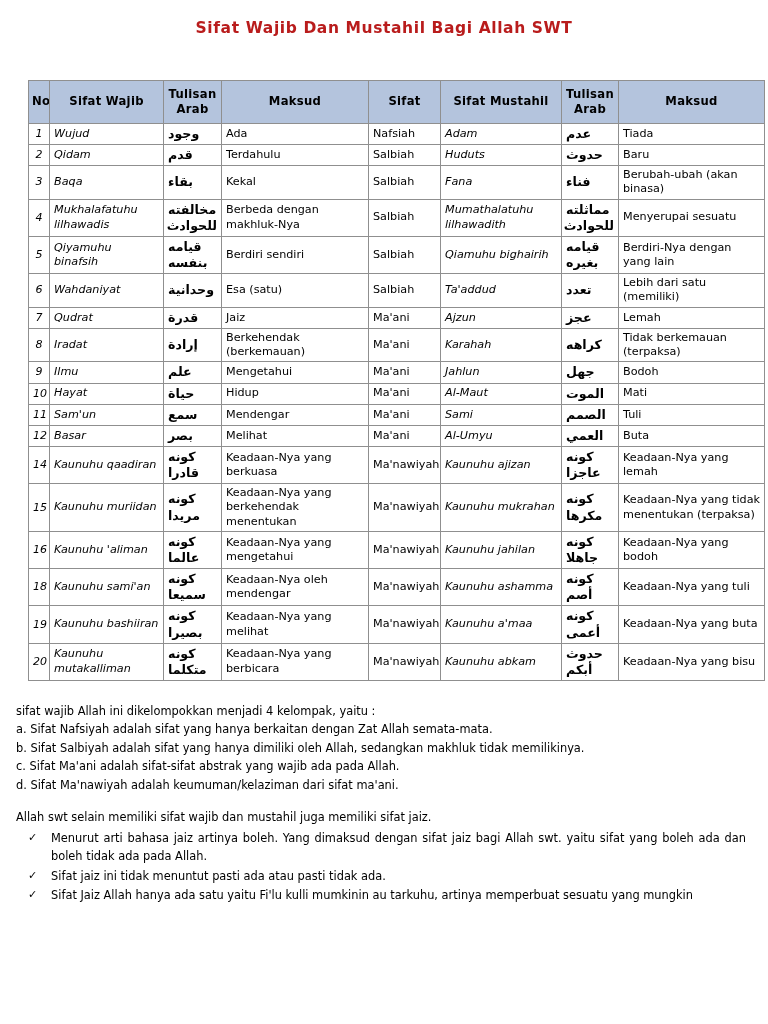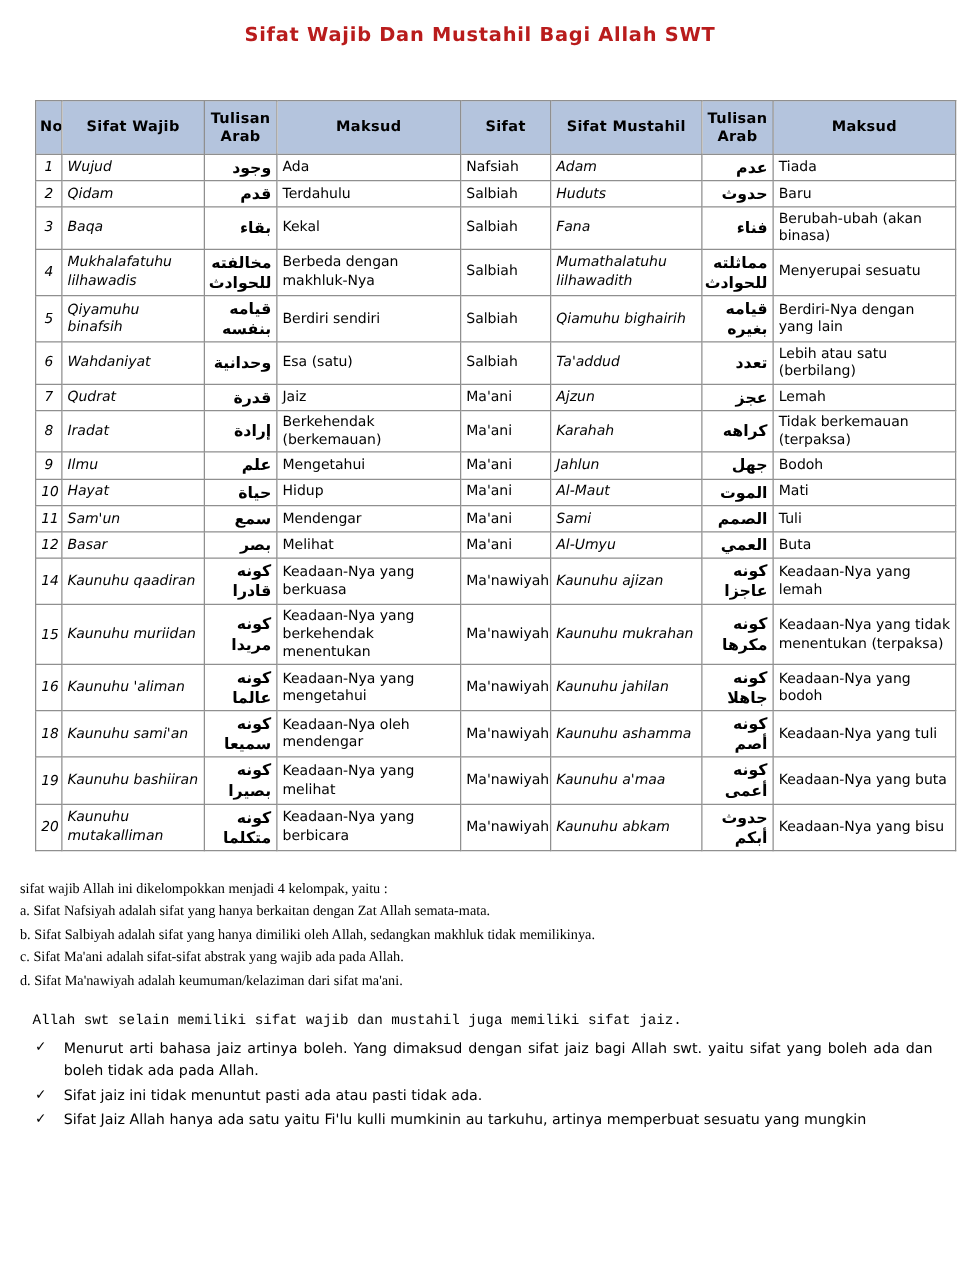--- a/index.html
+++ b/index.html
@@ -79,21 +79,21 @@
     font-style: italic;
     font-size: 11px;
     padding-left: 1px;
     padding-right: 1px;
   }
   td.name {
     font-style: italic;
     padding-left: 5px;
   }
   td.arab {
-    text-align: right;
+    text-align: left;
     font-weight: bold;
     font-size: 12.6px;
     direction: rtl;
     font-family: "DejaVu Sans", sans-serif;
     line-height: 1.35;
   }
   td.plain {
     padding-left: 5px;
   }
   td.sifatcat {
@@ -102,37 +102,35 @@
 
   
   .notes {
     margin-top: 21px;
     font-size: 11.4px;
     line-height: 1.62;
   }
   .notes p {
     margin: 0;
     padding: 0;
-    font-family: Liberation Serif, serif;
   }
   .notes .lead {
     margin-bottom: 0;
   }
   .notes .indent-line {
     padding-left: 0;
   }
 
   .jaiz-block {
     margin-top: 14px;
     font-size: 11.4px;
     line-height: 1.62;
   }
   .jaiz-block > p.lead2 {
-    margin: 0 0 2px 10px;
-    font-family: Liberation Mono, monospace;
+    margin: 0 0 2px 0;
   }
   ul.checks {
     list-style: none;
     margin: 0;
     padding: 0;
   }
   ul.checks li {
     position: relative;
     padding-left: 35px;
     margin-bottom: 1px;
@@ -230,21 +228,21 @@
             <td class="plain">Berdiri-Nya dengan yang lain</td>
           </tr>
           <tr>
             <td class="no">6</td>
             <td class="name">Wahdaniyat</td>
             <td class="arab">وحدانية</td>
             <td class="plain">Esa (satu)</td>
             <td class="sifatcat">Salbiah</td>
             <td class="name">Ta'addud</td>
             <td class="arab">تعدد</td>
-            <td class="plain">Lebih atau satu (berbilang)</td>
+            <td class="plain">Lebih dari satu (memiliki)</td>
           </tr>
           <tr>
             <td class="no">7</td>
             <td class="name">Qudrat</td>
             <td class="arab">قدرة</td>
             <td class="plain">Jaiz</td>
             <td class="sifatcat">Ma'ani</td>
             <td class="name">Ajzun</td>
             <td class="arab">عجز</td>
             <td class="plain">Lemah</td>

